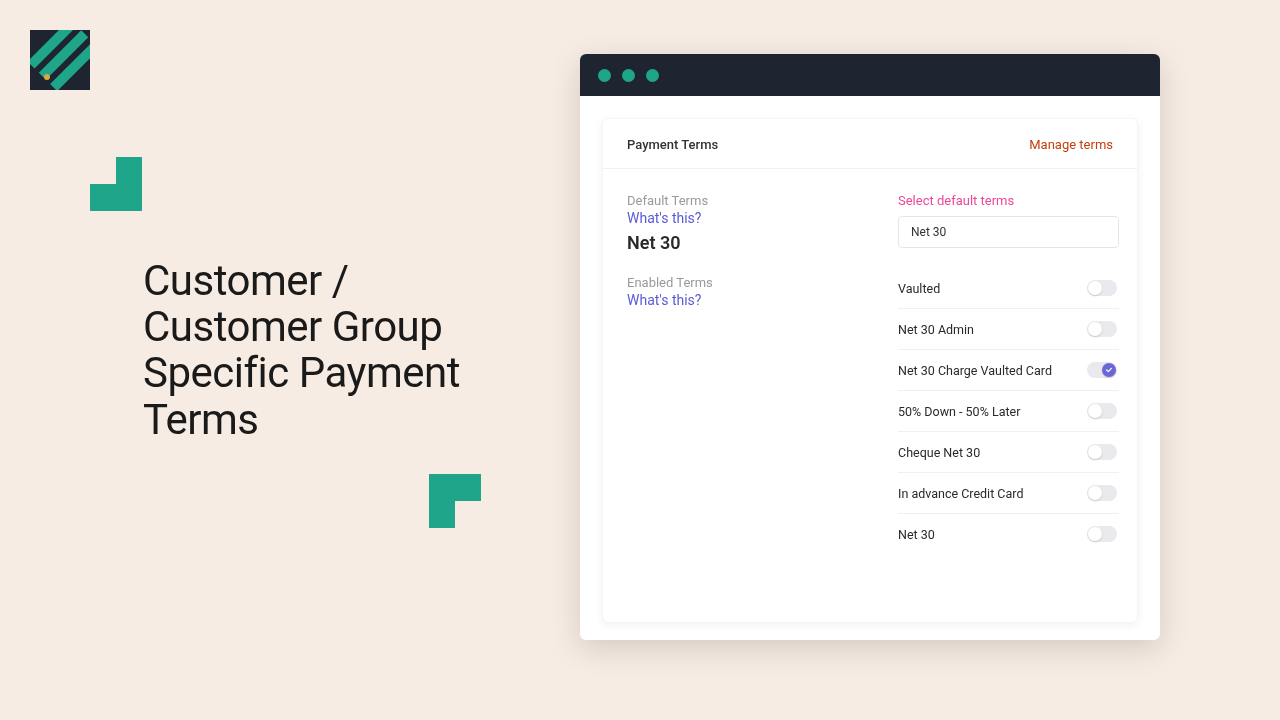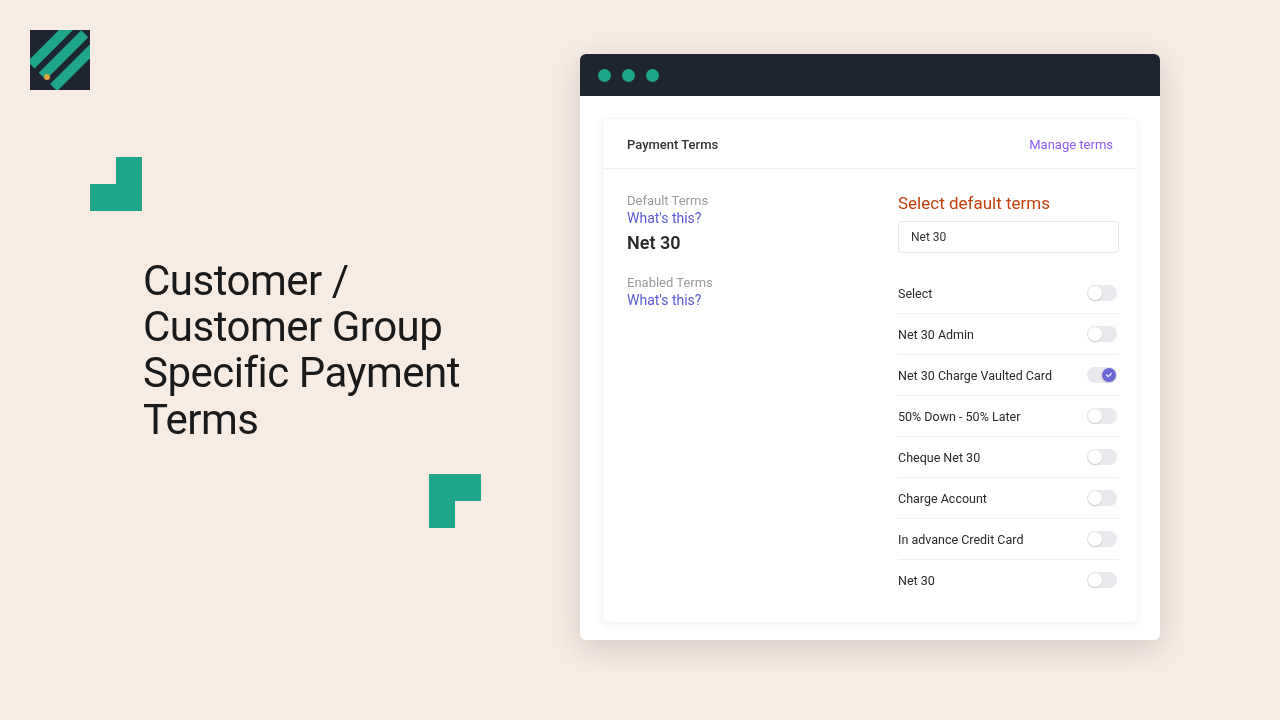--- a/index.html
+++ b/index.html
@@ -85,37 +85,37 @@
     box-shadow: 0 2px 10px rgba(0,0,0,0.06);
     height: 505px;
     overflow: hidden;
   }
   .panel-header {
     display: flex; justify-content: space-between; align-items: center;
     padding: 18px 24px 16px;
     border-bottom: 1px solid #f0f0f0;
   }
   .panel-title { font-size: 13px; color: #333; font-weight: 500; }
-  .manage-link { font-size: 13px; color: #8b5cf6; }
+  .manage-link { font-size: 13px; color: #c2410c; }
 
   .panel-body {
     display: flex;
     padding: 24px 18px 0 24px;
     gap: 6px;
   }
   .col-left { width: 265px; flex: 0 0 265px; }
   .col-right { flex: 1; }
 
   .section-label { font-size: 13px; color: #9a9a9a; margin-bottom: 2px; }
   .whats { font-size: 14px; color: #5b5bd6; display: block; margin-bottom: 6px; }
   .net30 { font-size: 18px; font-weight: 600; color: #2a2a2a; }
 
   .left-block2 { margin-top: 22px; }
 
-  .right-label { font-size: 17px; color: #c2410c; margin-bottom: 8px; }
+  .right-label { font-size: 13px; color: #ec4899; margin-bottom: 8px; }
   .select-box {
     border: 1px solid #e6e6e6;
     border-radius: 4px;
     padding: 8px 12px;
     font-size: 12px;
     color: #333;
     background: #fff;
     margin-bottom: 20px;
   }
 
@@ -201,21 +201,21 @@
           <a class="whats">What's this?</a>
         </div>
       </div>
 
       <div class="col-right">
         <div class="right-label">Select default terms</div>
         <div class="select-box">Net 30</div>
 
         <div class="term-list" id="term-list">
             <div class="term-row">
-              <div class="term-name">Select</div>
+              <div class="term-name">Vaulted</div>
               <div class="toggle">
                 <div class="knob"></div>
               </div>
             </div>
             <div class="term-row">
               <div class="term-name">Net 30 Admin</div>
               <div class="toggle">
                 <div class="knob"></div>
               </div>
             </div>
@@ -235,26 +235,20 @@
                 <div class="knob"></div>
               </div>
             </div>
             <div class="term-row">
               <div class="term-name">Cheque Net 30</div>
               <div class="toggle">
                 <div class="knob"></div>
               </div>
             </div>
             <div class="term-row">
-              <div class="term-name">Charge Account</div>
-              <div class="toggle">
-                <div class="knob"></div>
-              </div>
-            </div>
-            <div class="term-row">
               <div class="term-name">In advance Credit Card</div>
               <div class="toggle">
                 <div class="knob"></div>
               </div>
             </div>
             <div class="term-row">
               <div class="term-name">Net 30</div>
               <div class="toggle">
                 <div class="knob"></div>
               </div>

